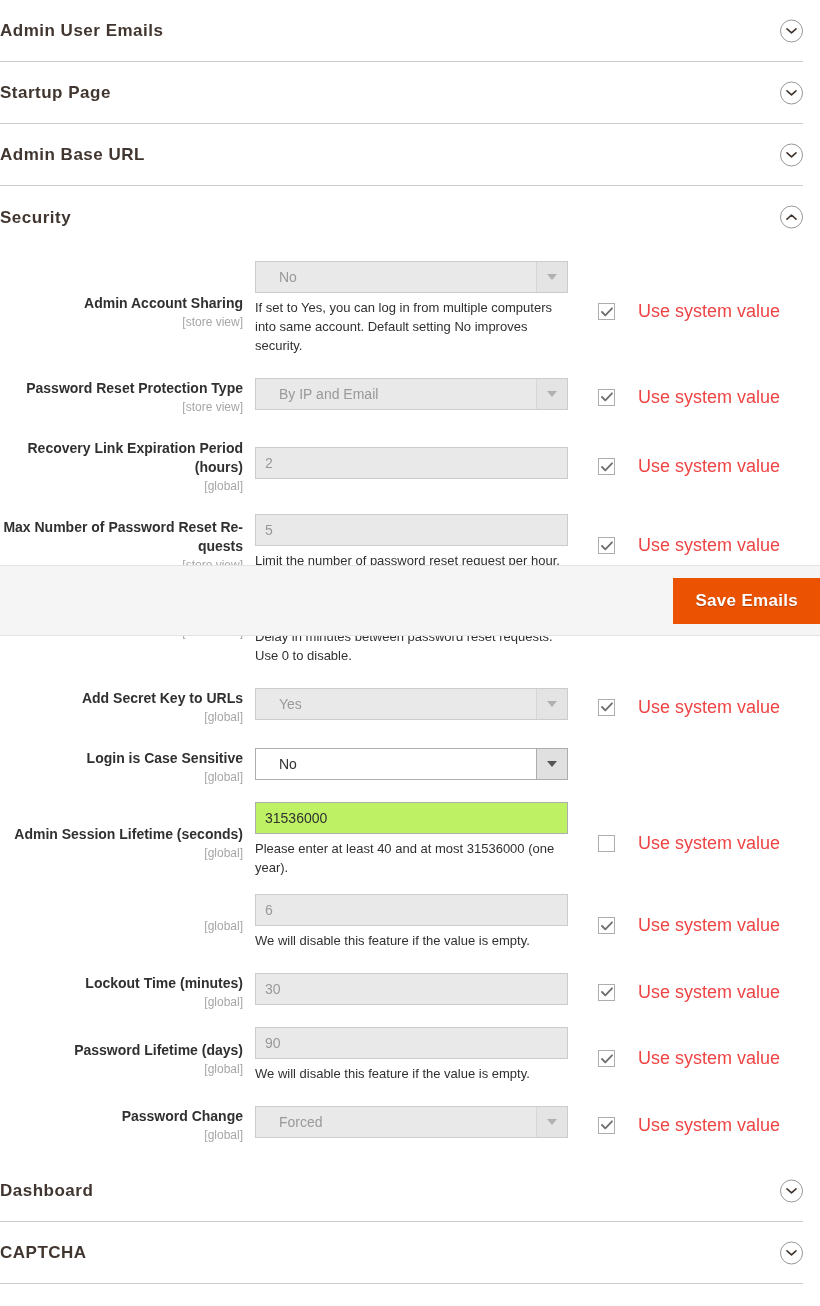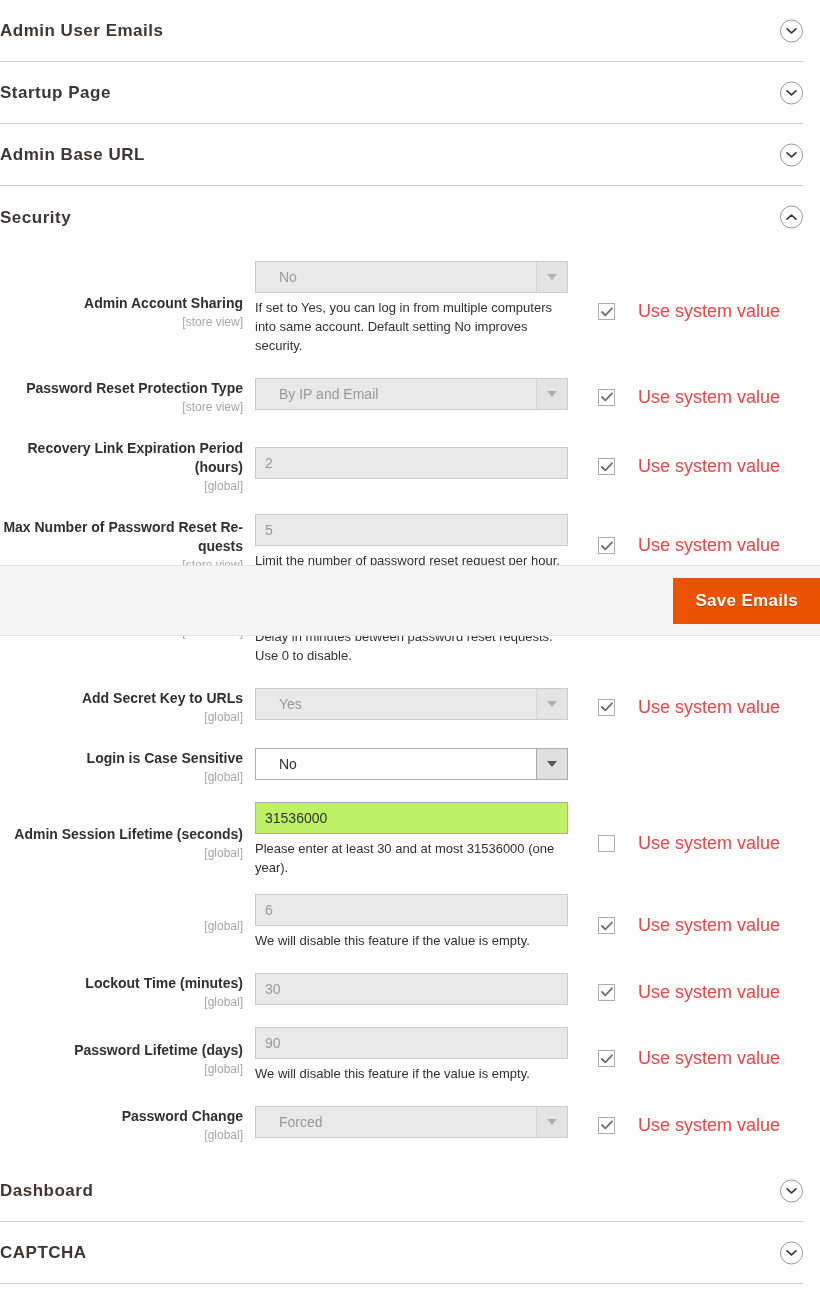--- a/index.html
+++ b/index.html
@@ -390,21 +390,21 @@
                   <span class="arrow"></span>
                 </div>
               </div>
             </div>
           </div>
           <div class="field-row">
             <div class="field-label">
               <span class="lbl">Admin Session Lifetime (seconds)</span>
               <span class="scope">[global]</span>
             </div>
-            <div class="field-control"><input type="text" class="ctl" value="31536000" style=""><div class="field-note">Please enter at least 30 and at most 31536000 (one year).</div></div>
+            <div class="field-control"><input type="text" class="ctl" value="31536000" style=""><div class="field-note">Please enter at least 40 and at most 31536000 (one year).</div></div>
             <div class="sysval">
               <div class="cbox"></div>
               <span class="txt">Use system value</span>
             </div>
           </div>
           <div class="field-row">
             <div class="field-label">
               <span class="scope">[global]</span>
             </div>
             <div class="field-control"><input type="text" class="ctl disabled" disabled="" value="6" style=""><div class="field-note">We will disable this feature if the value is empty.</div></div>

